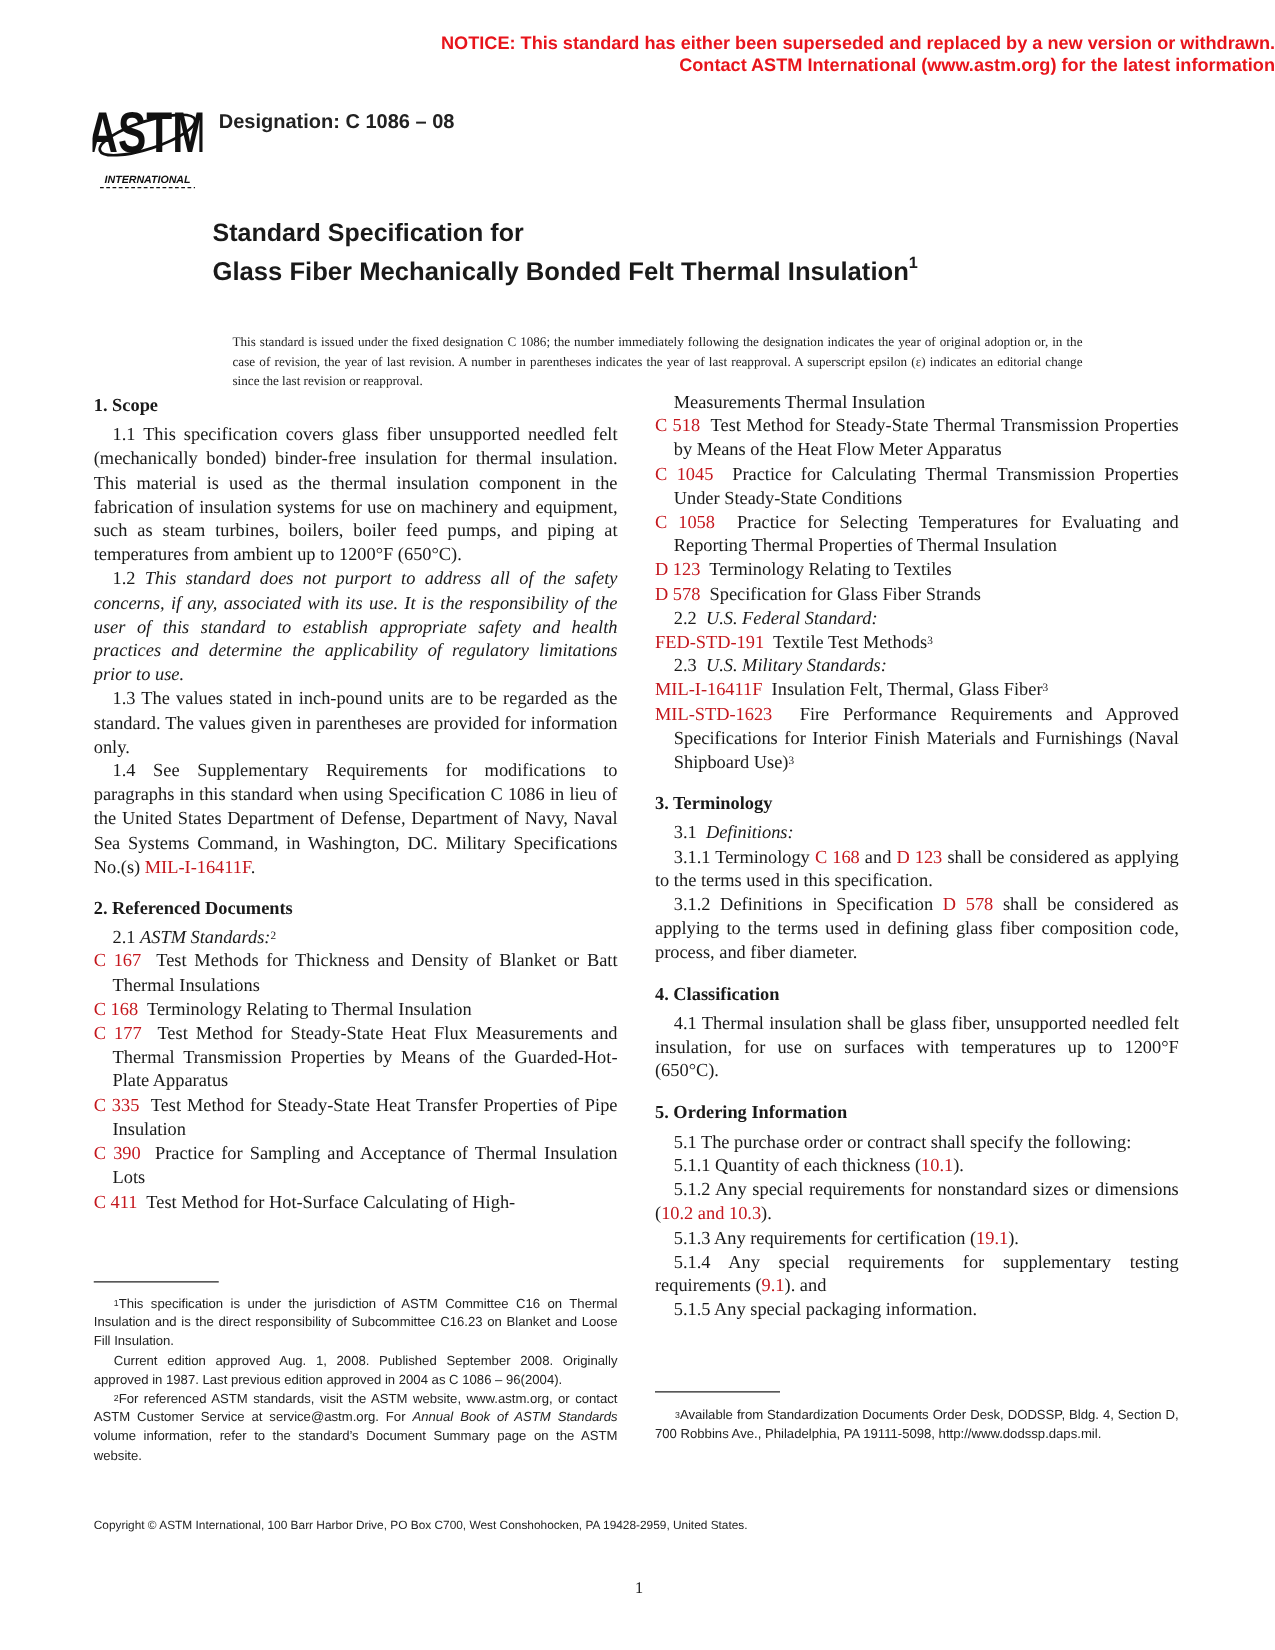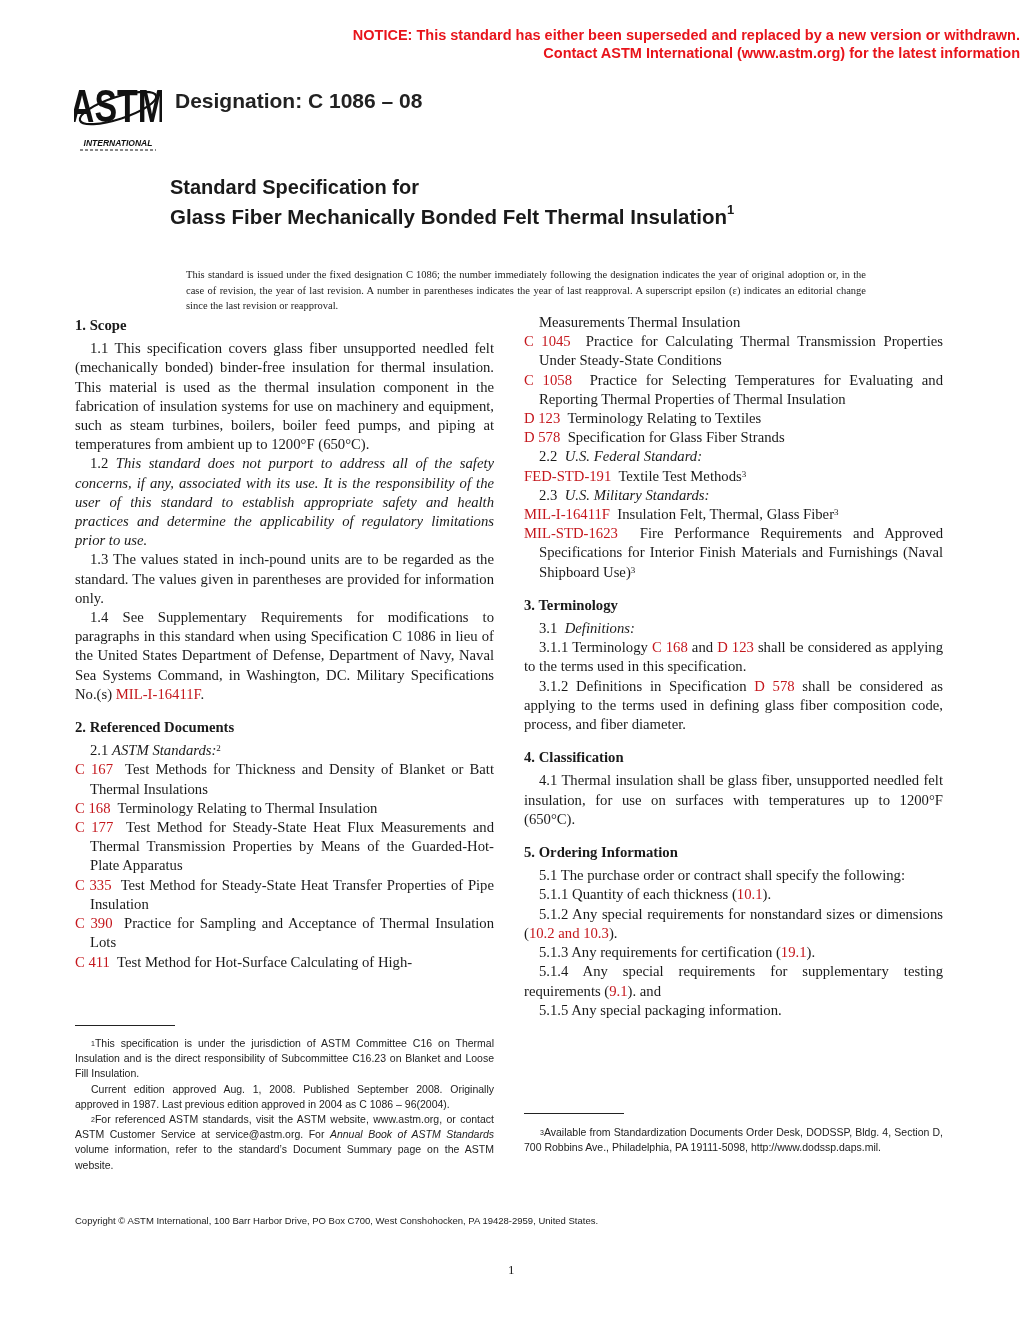--- a/index.html
+++ b/index.html
@@ -1,20 +1,20 @@
 <!DOCTYPE html>
 <html><head>
 <meta charset="utf-8">
 <style>
   html, body { margin: 0; padding: 0; background: #ffffff; }
   body { width: 1020px; height: 1320px; position: relative; overflow: hidden; color: #1a1a1a; }
   .notice { position: absolute; left: 0; width: 1020px; top: 26px; text-align: right;
     font-family: "Liberation Sans", sans-serif; font-weight: bold; font-size: 14.5px; color: #e8141b; line-height: 18px; }
   .logo { position: absolute; left: 74px; top: 76px; width: 88px; height: 76px; text-align: right; }
-  .designation { position: absolute; left: 175px; top: 89px; font-family: "Liberation Sans", sans-serif; font-size: 21px; font-weight: bold; color: #222; }
+  .designation { position: absolute; left: 175px; top: 89px; font-family: "Liberation Sans", sans-serif; font-size: 16px; font-weight: bold; color: #222; }
   .title { position: absolute; left: 170px; top: 175px; font-family: "Liberation Sans", sans-serif; font-weight: bold; color: #1a1a1a; }
   .title .l1 { font-size: 20px; line-height: 24px; }
   .title .l2 { font-size: 20.5px; line-height: 26px; }
   .title sup { font-size: 13px; position: relative; top: -2px; }
   .preamble { position: absolute; left: 186px; top: 246px; width: 680px; font-family: Liberation Serif, serif;
     font-size: 10.5px; line-height: 15.5px; color: #222; text-align: justify; margin-top: 21px; }
   .col { position: absolute; font-family: "Liberation Serif", serif; font-size: 14.7px; line-height: 19.2px; color: #1a1a1a; }
   .col-left { left: 75px; top: 316px; width: 419px; }
   .col-right { left: 524px; top: 313px; width: 419px; }
   .h { font-weight: bold; margin: 0; font-size: 14.7px; }
@@ -82,20 +82,21 @@
 <div class="fnrule" style="left:75px; top:1025px;"></div>
 <div class="footnotes" style="left:75px; top:1036px;">
   <p><sup>1</sup><span>This specification is under the jurisdiction of ASTM Committee C16 on Thermal Insulation and is the direct responsibility of Subcommittee C16.23 on Blanket and Loose Fill Insulation.</span></p>
   <p>Current edition approved Aug. 1, 2008. Published September 2008. Originally approved in 1987. Last previous edition approved in 2004 as C 1086 – 96(2004).</p>
   <p><sup>2</sup><span>For referenced ASTM standards, visit the ASTM website, www.astm.org, or contact ASTM Customer Service at service@astm.org. For </span><span class="it">Annual Book of ASTM Standards</span><span> volume information, refer to the standard’s Document Summary page on the ASTM website.</span></p>
 </div>
 
 <div class="col col-right">
   <p class="ref cont" style="padding-left:15px">Measurements Thermal Insulation</p>
   <div id="astm-refs-right">
+      <p class="ref"><span class="link">C 518</span>&nbsp; <span>Test Method for Steady-State Thermal Transmission Properties by Means of the Heat Flow Meter Apparatus</span></p>
       <p class="ref"><span class="link">C 1045</span>&nbsp; <span>Practice for Calculating Thermal Transmission Properties Under Steady-State Conditions</span></p>
       <p class="ref"><span class="link">C 1058</span>&nbsp; <span>Practice for Selecting Temperatures for Evaluating and Reporting Thermal Properties of Thermal Insulation</span></p>
       <p class="ref"><span class="link">D 123</span>&nbsp; <span>Terminology Relating to Textiles</span></p>
       <p class="ref"><span class="link">D 578</span>&nbsp; <span>Specification for Glass Fiber Strands</span></p>
     </div>
   <p class="p"><span>2.2</span>&nbsp; <span class="it">U.S. Federal Standard:</span></p>
   <div id="federal-refs">
       <p class="ref"><span class="link">FED-STD-191</span>&nbsp; <span>Textile Test Methods</span><sup class="fn">3</sup></p>
     </div>
   <p class="p"><span>2.3</span>&nbsp; <span class="it">U.S. Military Standards:</span></p>

